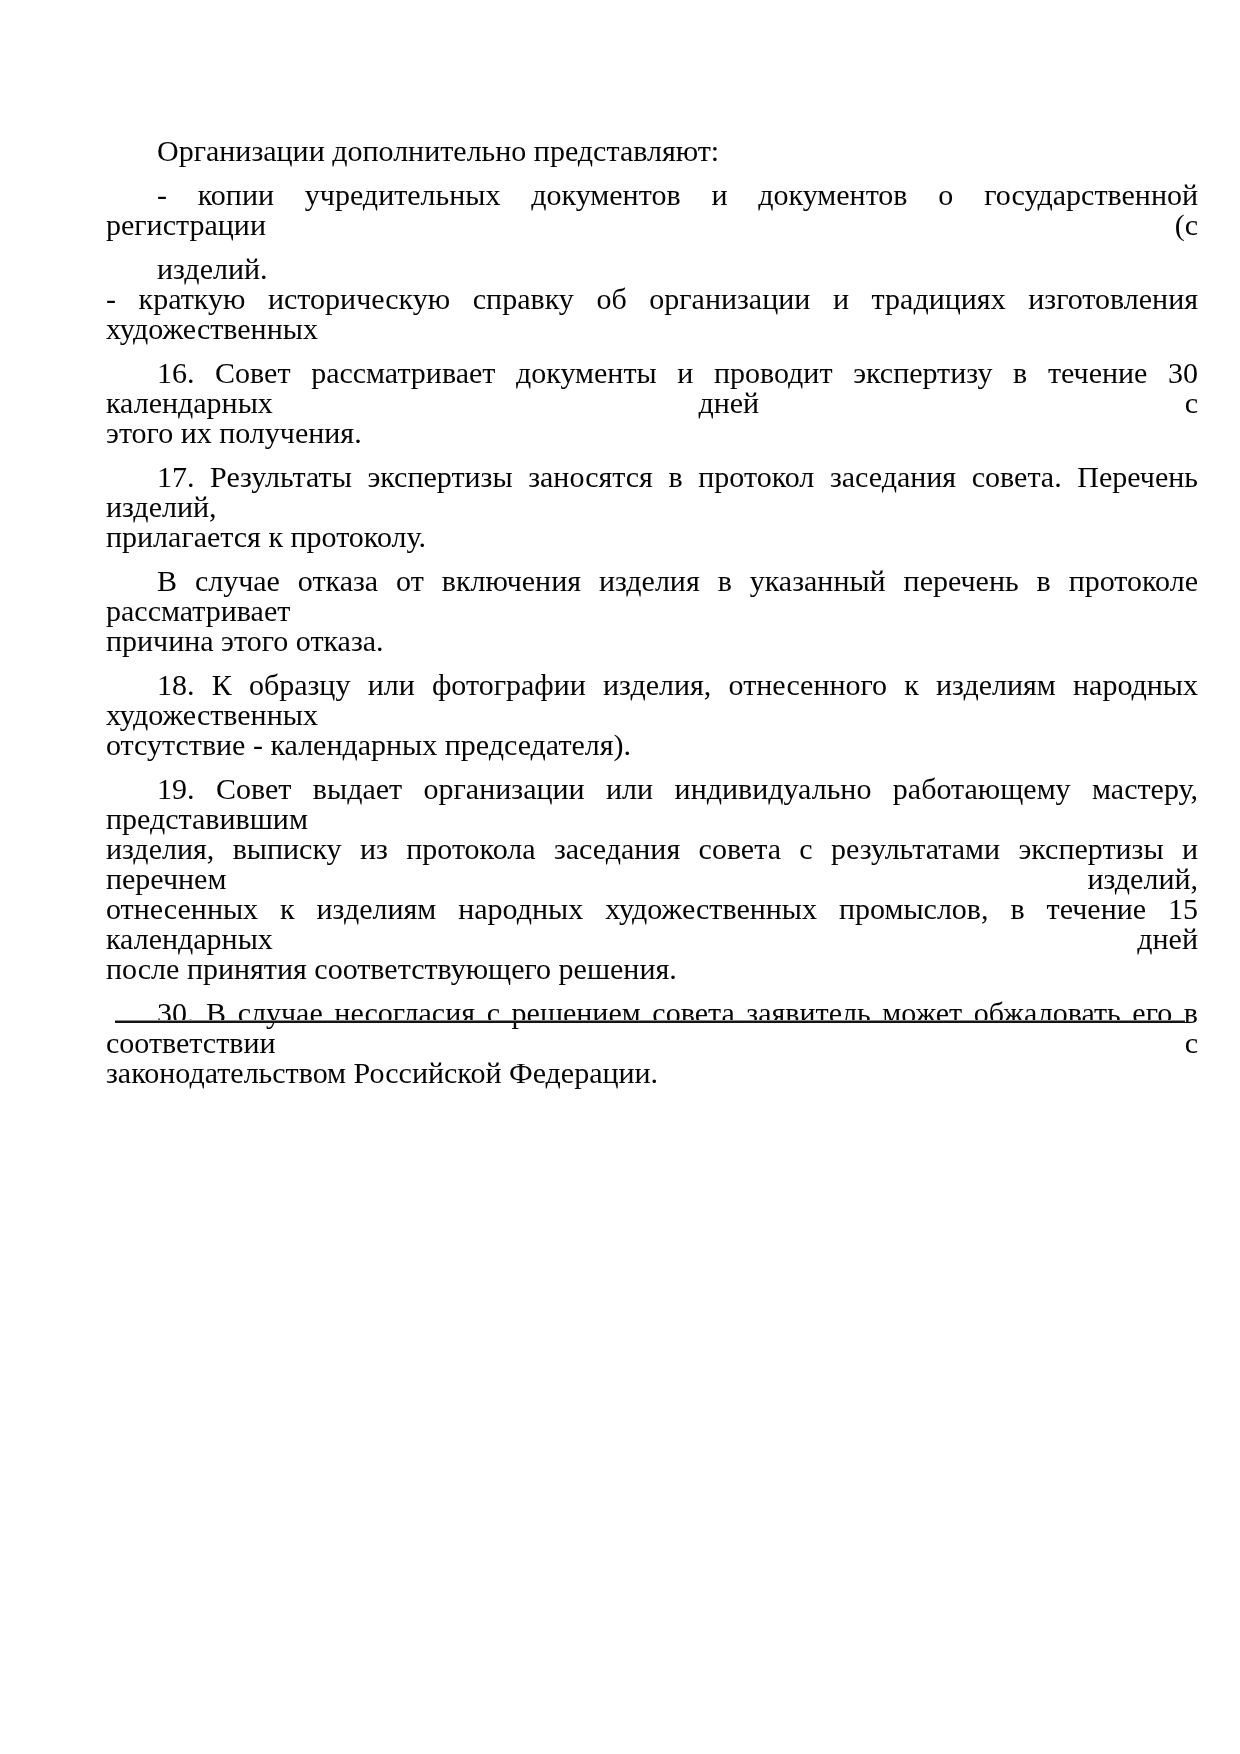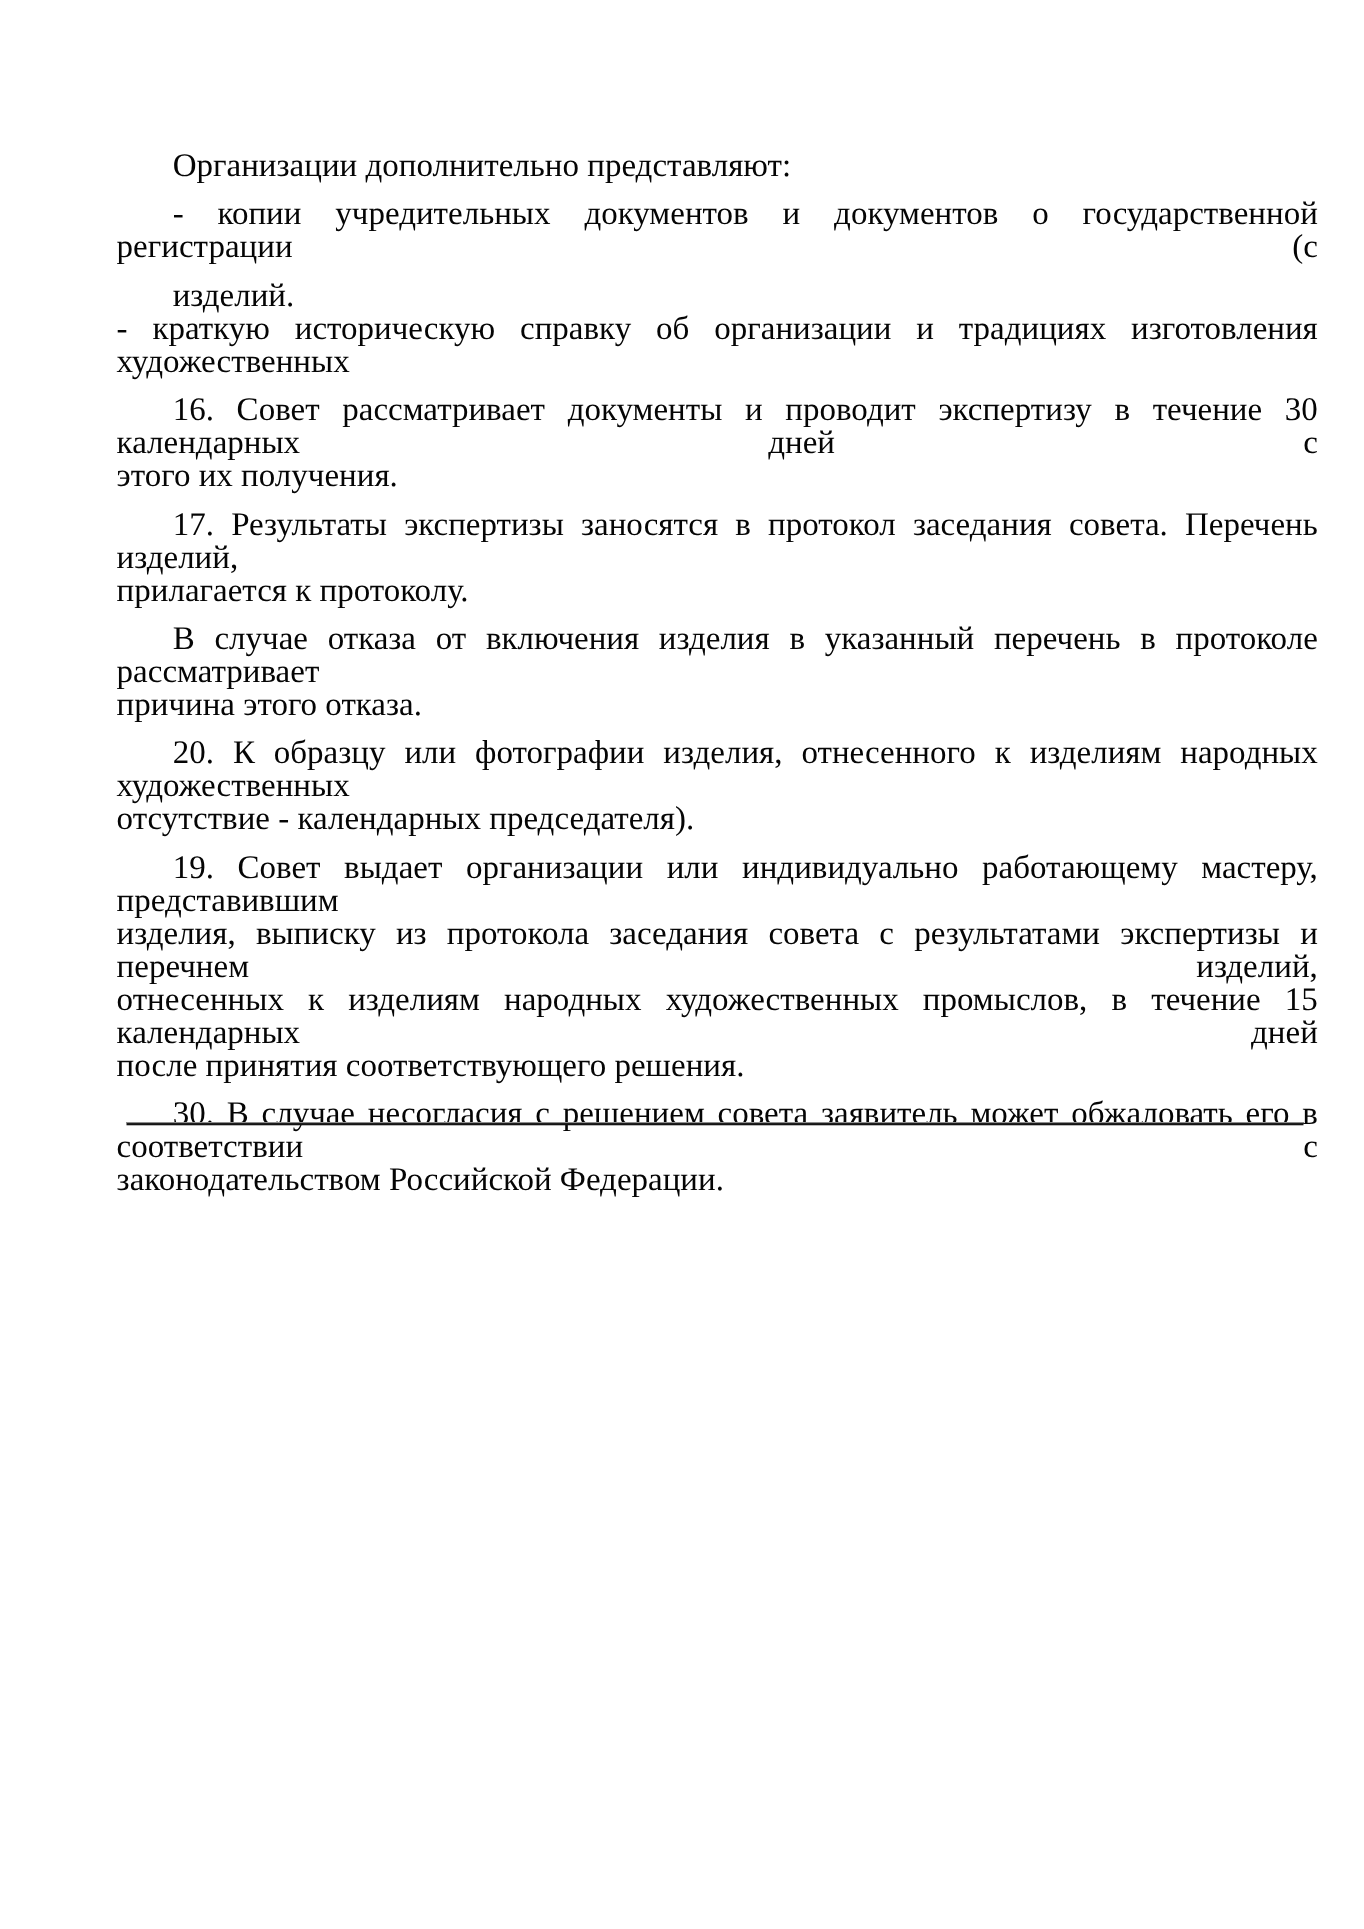--- a/index.html
+++ b/index.html
@@ -74,21 +74,21 @@
       </p>
       <p class="para">
         <span class="line">17. Результаты экспертизы заносятся в протокол заседания совета. Перечень изделий,</span>
         <span class="line last">прилагается к протоколу.</span>
       </p>
       <p class="para">
         <span class="line">В случае отказа от включения изделия в указанный перечень в протоколе рассматривает</span>
         <span class="line last">причина этого отказа.</span>
       </p>
       <p class="para">
-        <span class="line">20. К образцу или фотографии изделия, отнесенного к изделиям народных художественных</span>
+        <span class="line">18. К образцу или фотографии изделия, отнесенного к изделиям народных художественных</span>
         <span class="line last">отсутствие - календарных председателя).</span>
       </p>
       <p class="para">
         <span class="line">19. Совет выдает организации или индивидуально работающему мастеру, представившим</span>
         <span class="line">изделия, выписку из протокола заседания совета с результатами экспертизы и перечнем изделий,</span>
         <span class="line">отнесенных к изделиям народных художественных промыслов, в течение 15 календарных дней</span>
         <span class="line last">после принятия соответствующего решения.</span>
       </p>
       <p class="para">
         <span class="line">30. В случае несогласия с решением совета заявитель может обжаловать его в соответствии с</span>

